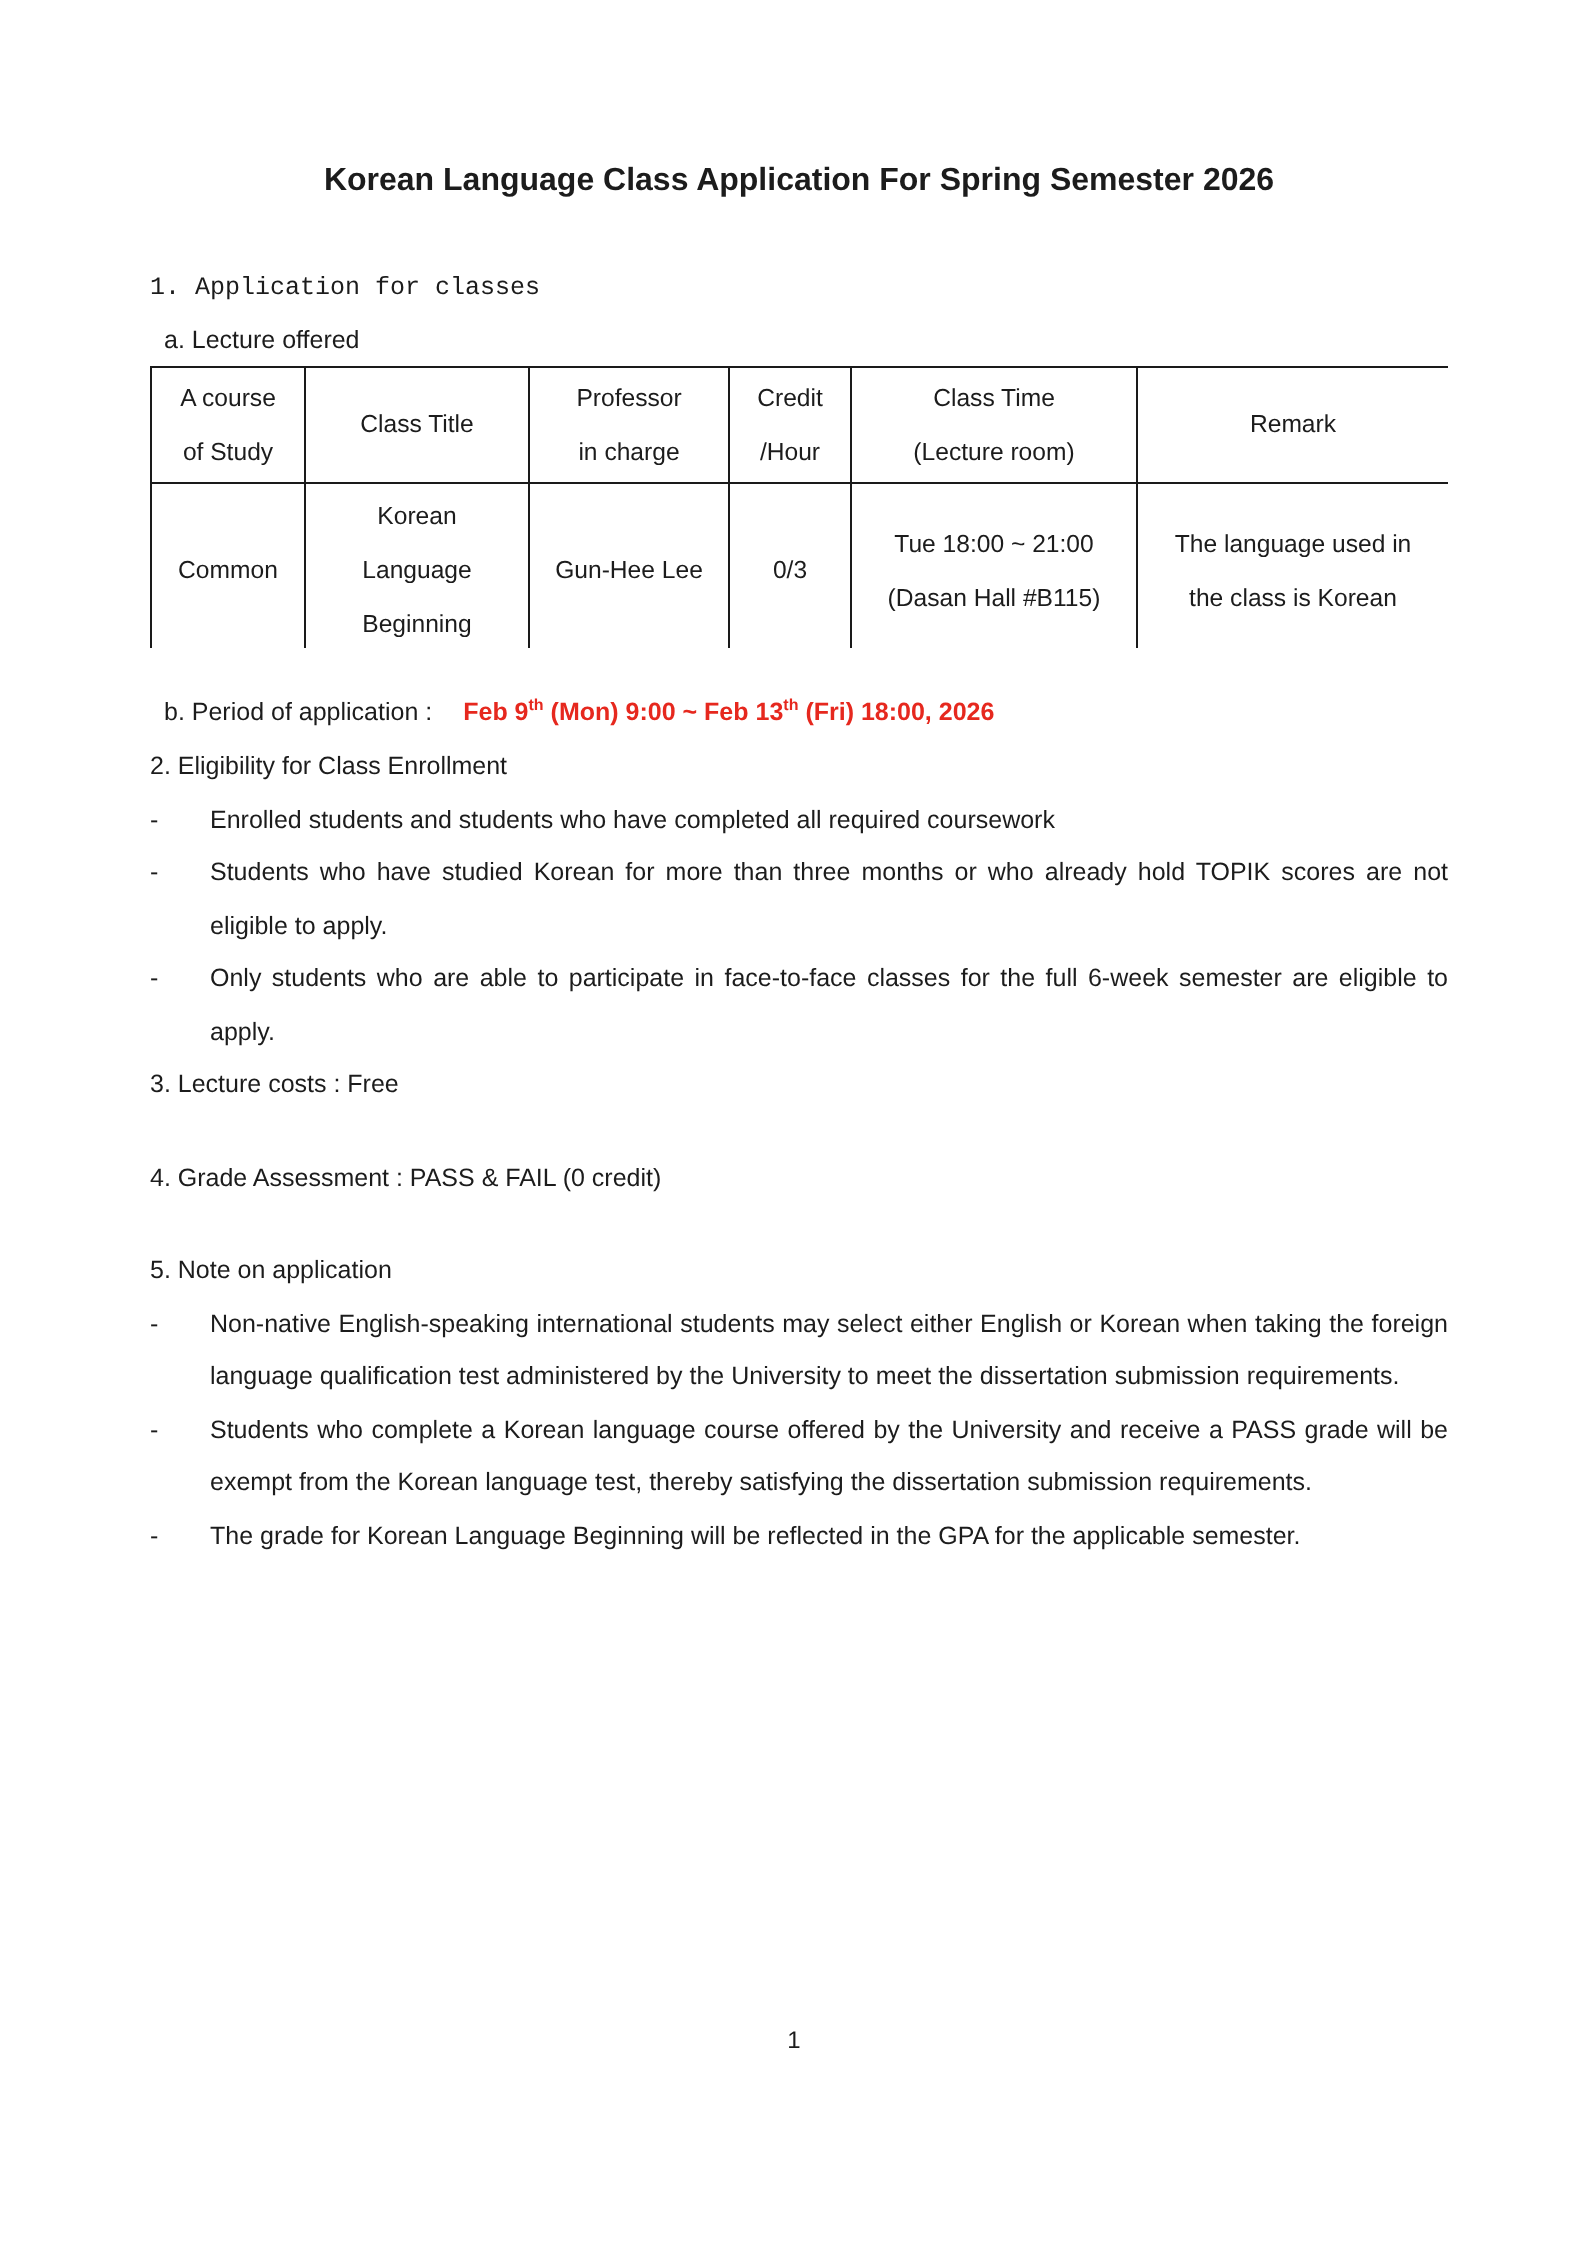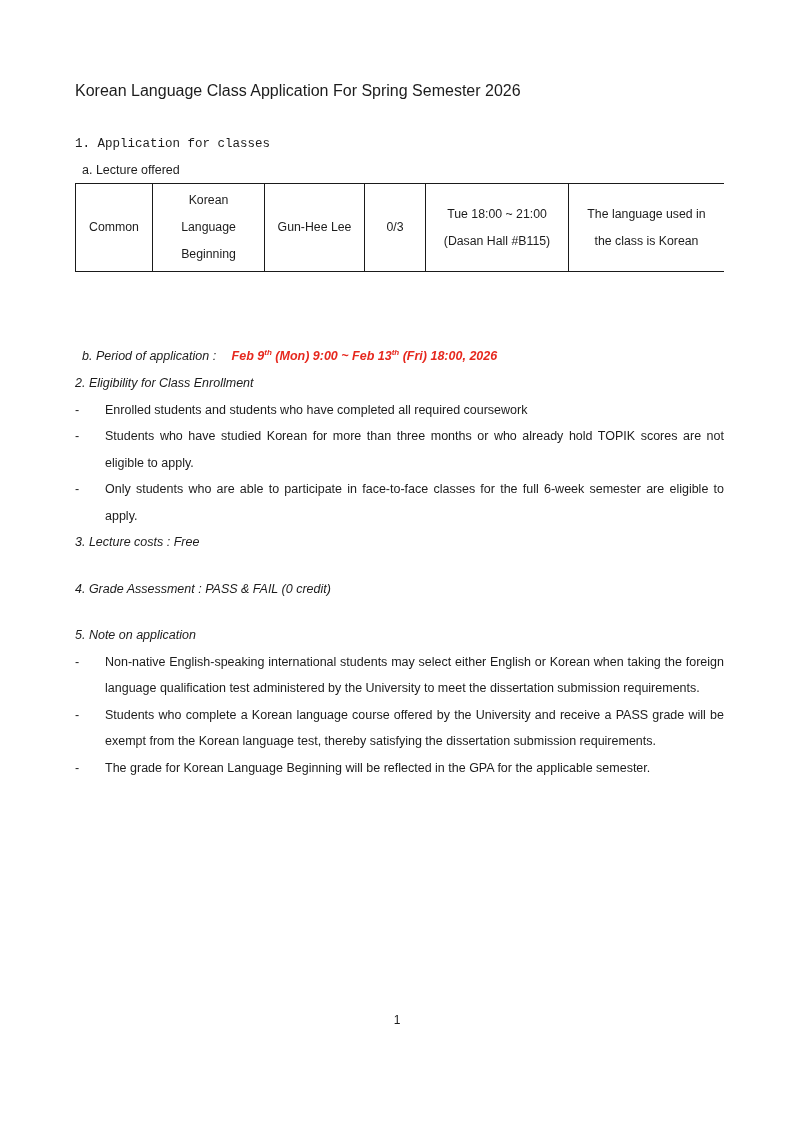--- a/index.html
+++ b/index.html
@@ -11,24 +11,24 @@
   html,body{margin:0;padding:0;background:#ffffff;}
   .page{
     width:794px;height:1123px;position:relative;margin:0 auto;
     background:#ffffff;color:var(--ink);
     font-family:"Liberation Sans","DejaVu Sans",sans-serif;
     overflow:hidden;
   }
   .content{padding:0 70px 0 75px;}
   .doc-title{
     margin:0;padding-top:81px;
-    font-size:16px;line-height:20px;font-weight:normal;
-    letter-spacing:0;
+    font-size:16px;line-height:20px;font-weight:bold;
+    text-align:center;letter-spacing:0;
   }
-  .line{font-size:12.5px;line-height:26.5px;margin:0;font-weight:normal;font-style:italic;}
+  .line{font-size:12.5px;line-height:26.5px;margin:0;font-weight:normal;}
   .h-num{margin-top:35px;font-size:12.5px;line-height:16px;font-weight:normal;font-family:Liberation Mono, monospace;}
   .h-sub{margin-top:10px;padding-left:7px;font-size:12.5px;line-height:16px;font-weight:normal;}
   
   .table-wrap{margin-top:5px;width:649px;height:141px;overflow:hidden;}
   table.lecture{border-collapse:collapse;table-layout:fixed;width:649px;}
   table.lecture th,table.lecture td{
     border:1px solid #1a1a1a;
     font-weight:normal;text-align:center;vertical-align:middle;
     font-size:12.3px;line-height:27px;white-space:pre-line;
     padding:0 2px;
@@ -67,20 +67,32 @@
       <table class="lecture">
         <colgroup>
           <col style="width:77px">
             <col style="width:112px">
             <col style="width:100px">
           <col style="width:61px">
             <col style="width:143px">
             <col style="width:156px">
         </colgroup>
         <tbody>
+            <tr class="head-row">
+          <th>A course
+of Study</th>
+          <th>Class Title</th>
+          <th>Professor
+in charge</th>
+          <th>Credit
+/Hour</th>
+          <th>Class Time
+(Lecture room)</th>
+          <th>Remark</th>
+        </tr>
         <tr class="data-row">
           <td>Common</td>
           <td>Korean
 Language
 Beginning</td>
           <td>Gun-Hee Lee</td>
           <td>0/3</td>
           <td>Tue 18:00 ~ 21:00
 (Dasan Hall #B115)</td>
           <td>The language used in

